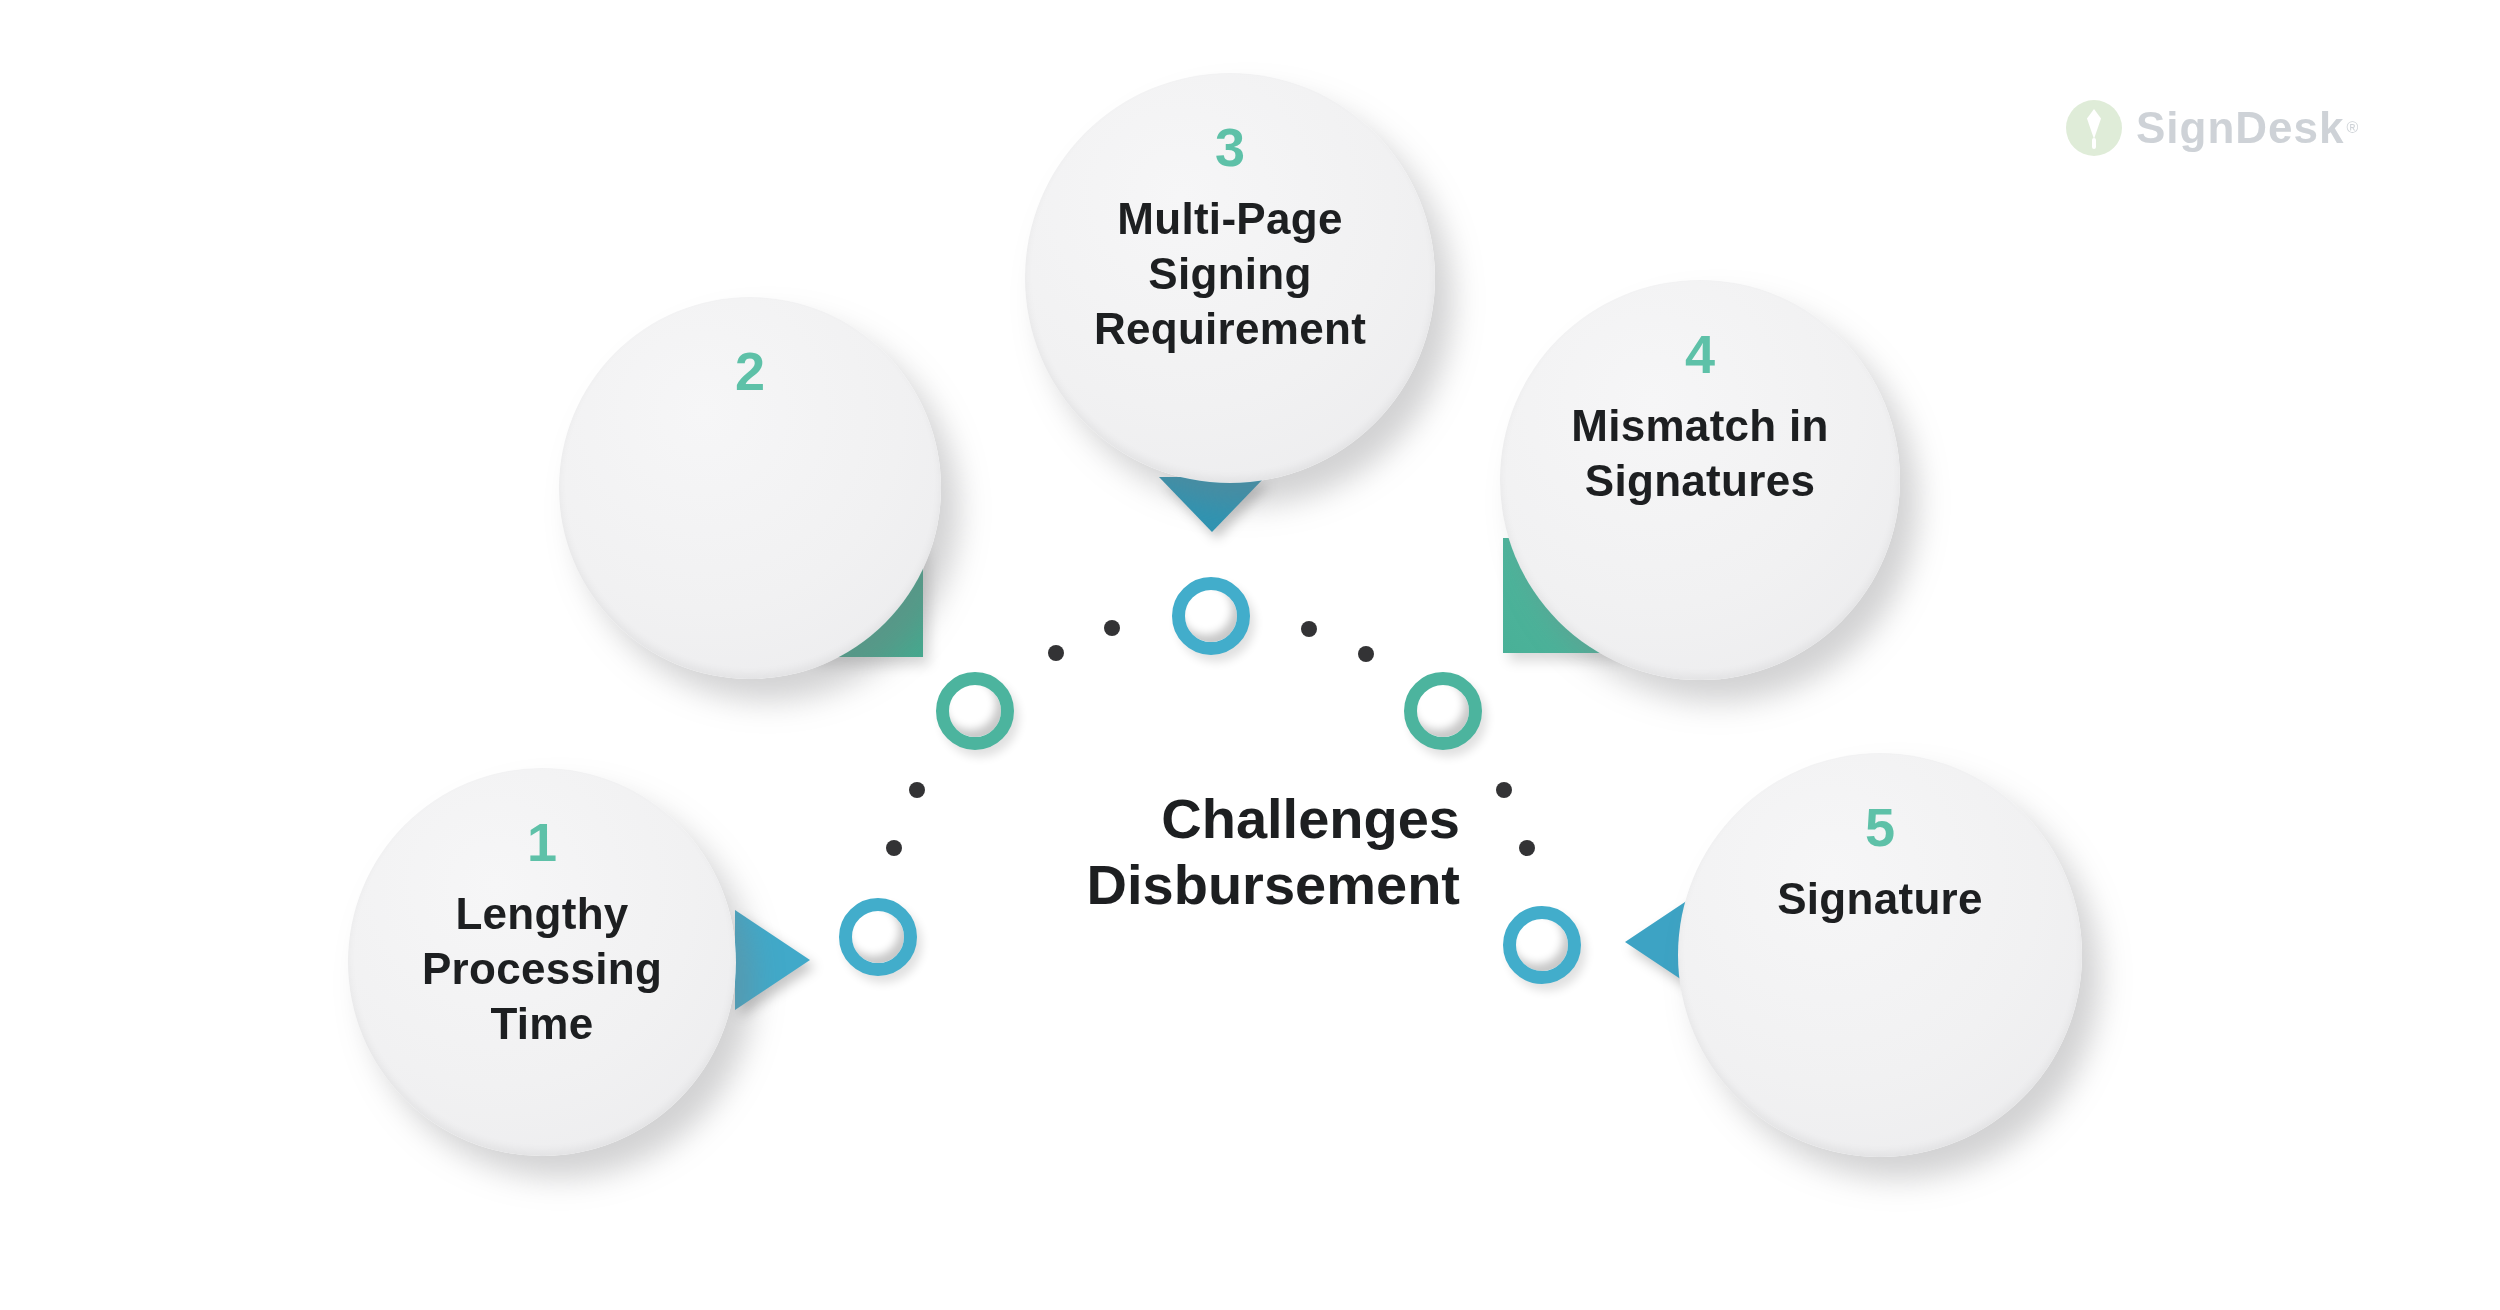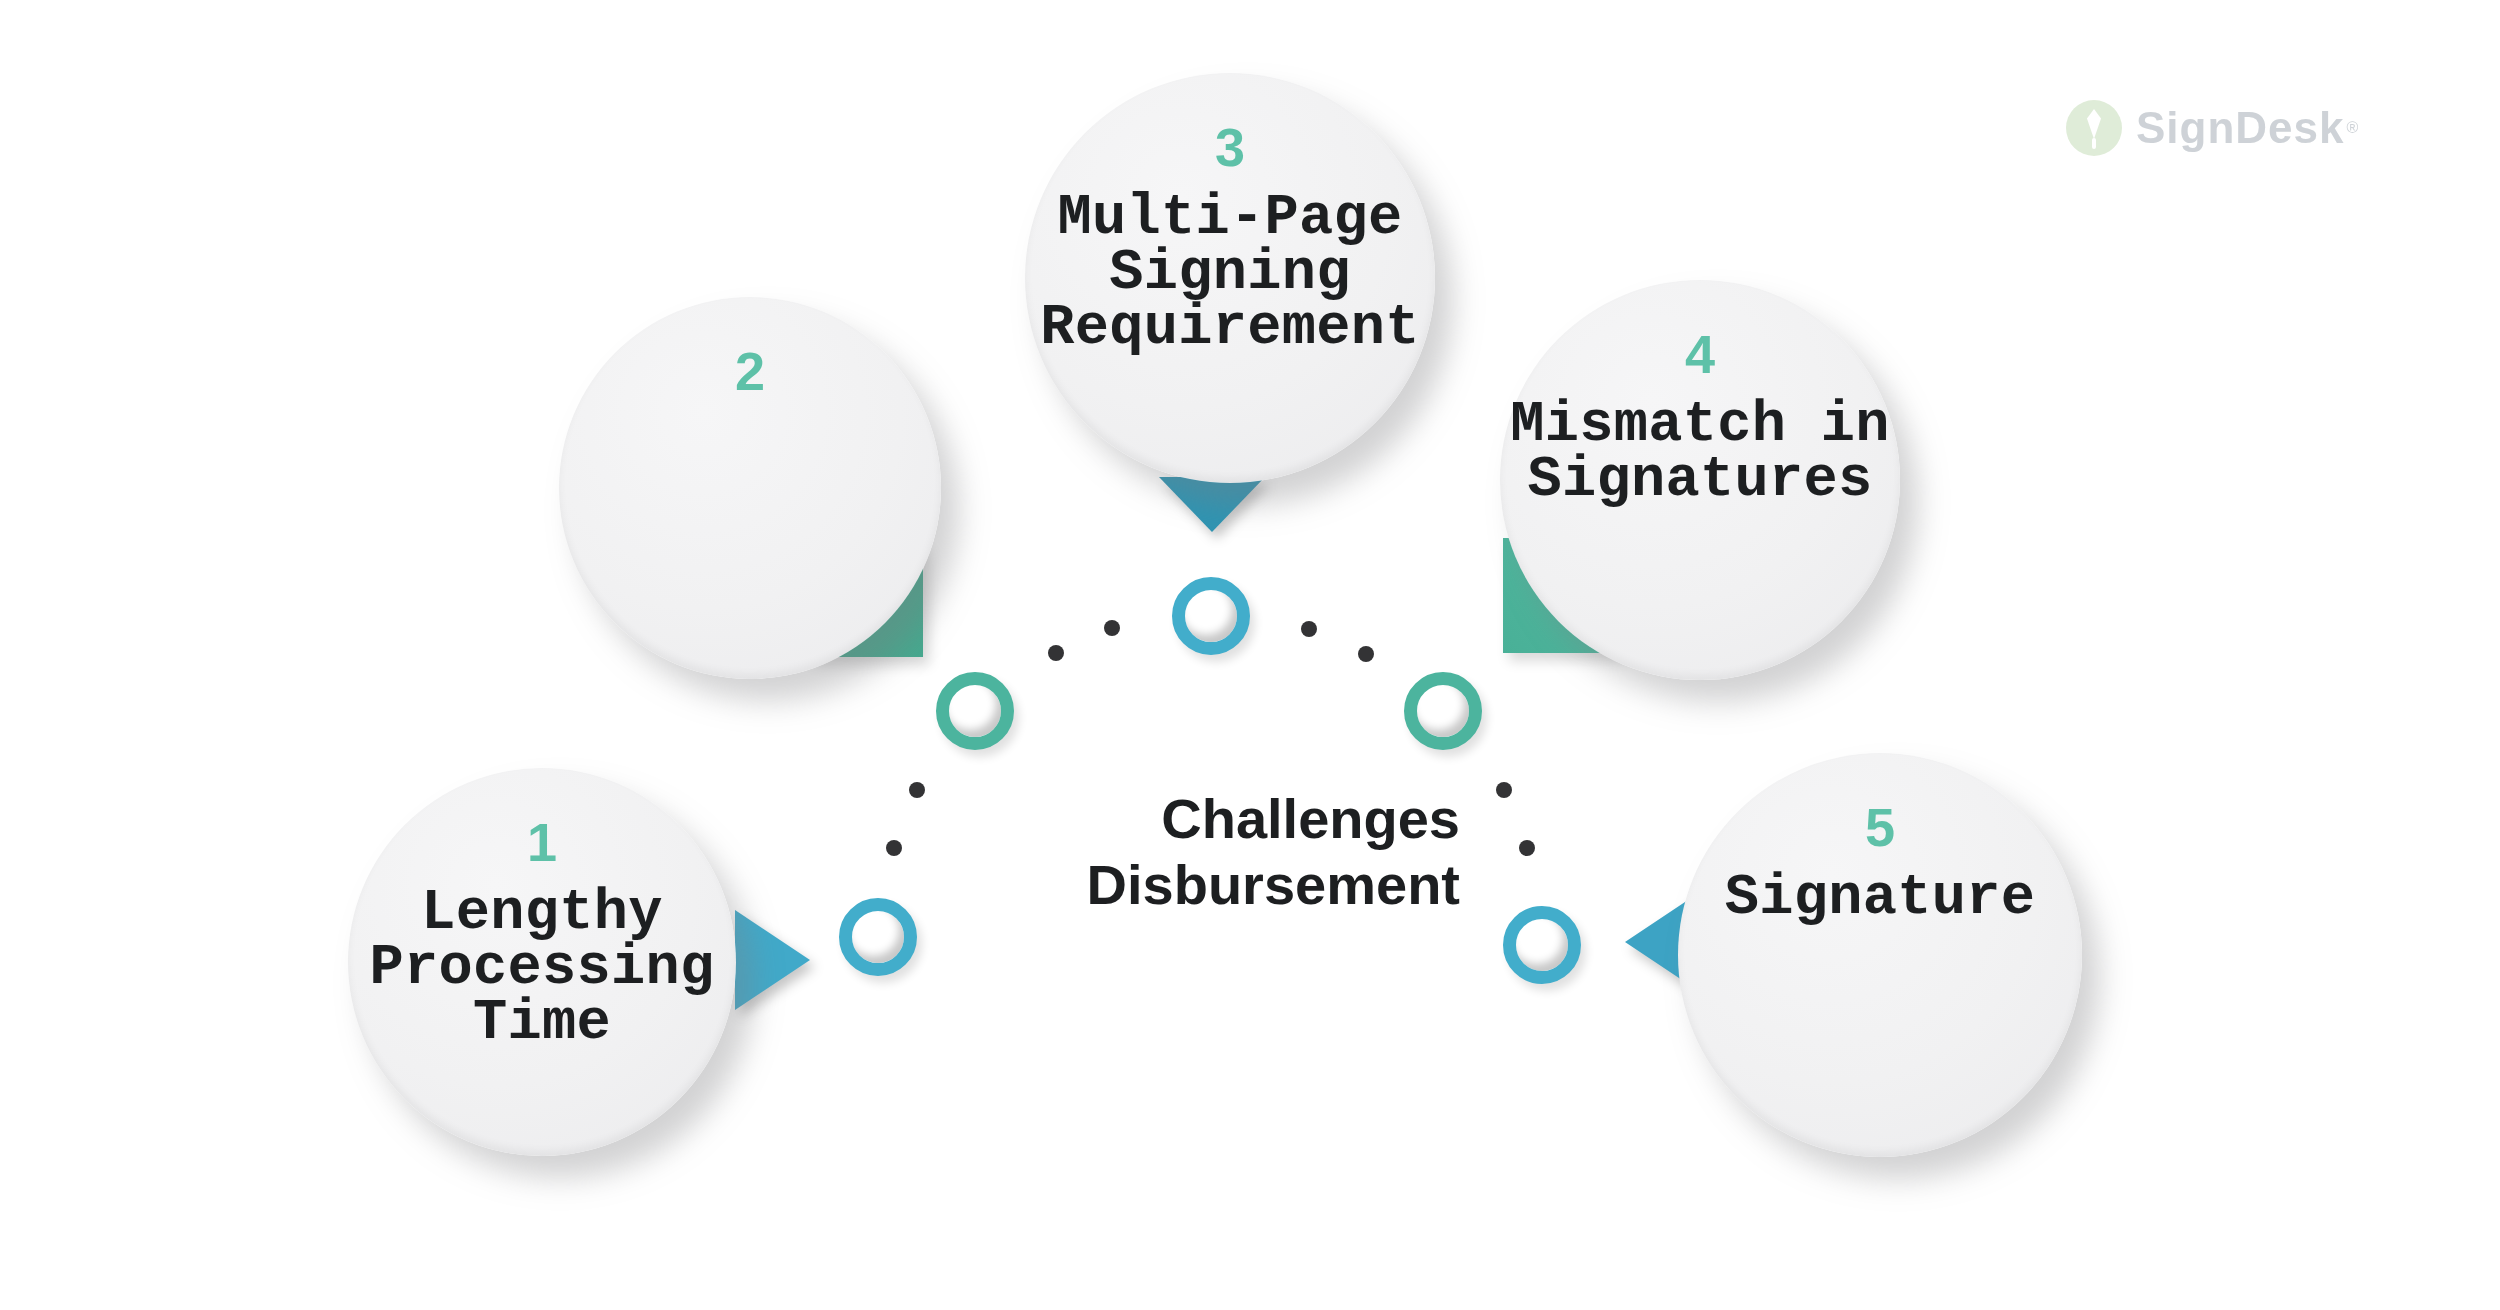--- a/index.html
+++ b/index.html
@@ -36,21 +36,21 @@
 
   
   .bubble{
     position:absolute;border-radius:50%;z-index:2;
     background:radial-gradient(circle at 38% 30%,#f6f6f7 0%,#f1f1f2 55%,#ebebed 100%);
     box-shadow:18px 22px 30px rgba(125,125,130,.35), inset 0 -5px 8px rgba(0,0,0,.05);
     display:flex;flex-direction:column;align-items:center;text-align:center;
     padding-top:44px;box-sizing:border-box;
   }
   .bubble .num{font-size:54px;font-weight:bold;color:var(--accent-teal,#5ec1a8);line-height:60px;margin-bottom:14px;}
-  .bubble .label{font-size:57px;font-weight:bold;color:var(--text-dark,#1d1f21);line-height:55px;letter-spacing:.3px;font-family:Liberation Mono, monospace;}
+  .bubble .label{font-size:44px;font-weight:bold;color:var(--text-dark,#1d1f21);line-height:55px;letter-spacing:.3px;}
   .bubble .label span{display:block;}
 
   .bubble-1{left:348px;top:768px;width:388px;height:388px;}
   .bubble-2{left:559px;top:297px;width:382px;height:382px;}
   .bubble-3{left:1025px;top:73px;width:410px;height:410px;}
   .bubble-4{left:1500px;top:280px;width:400px;height:400px;}
   .bubble-5{left:1678px;top:753px;width:404px;height:404px;}
 
   
   .ptr{position:absolute;width:0;height:0;z-index:1;filter:drop-shadow(5px 7px 6px rgba(0,0,0,.22));}

